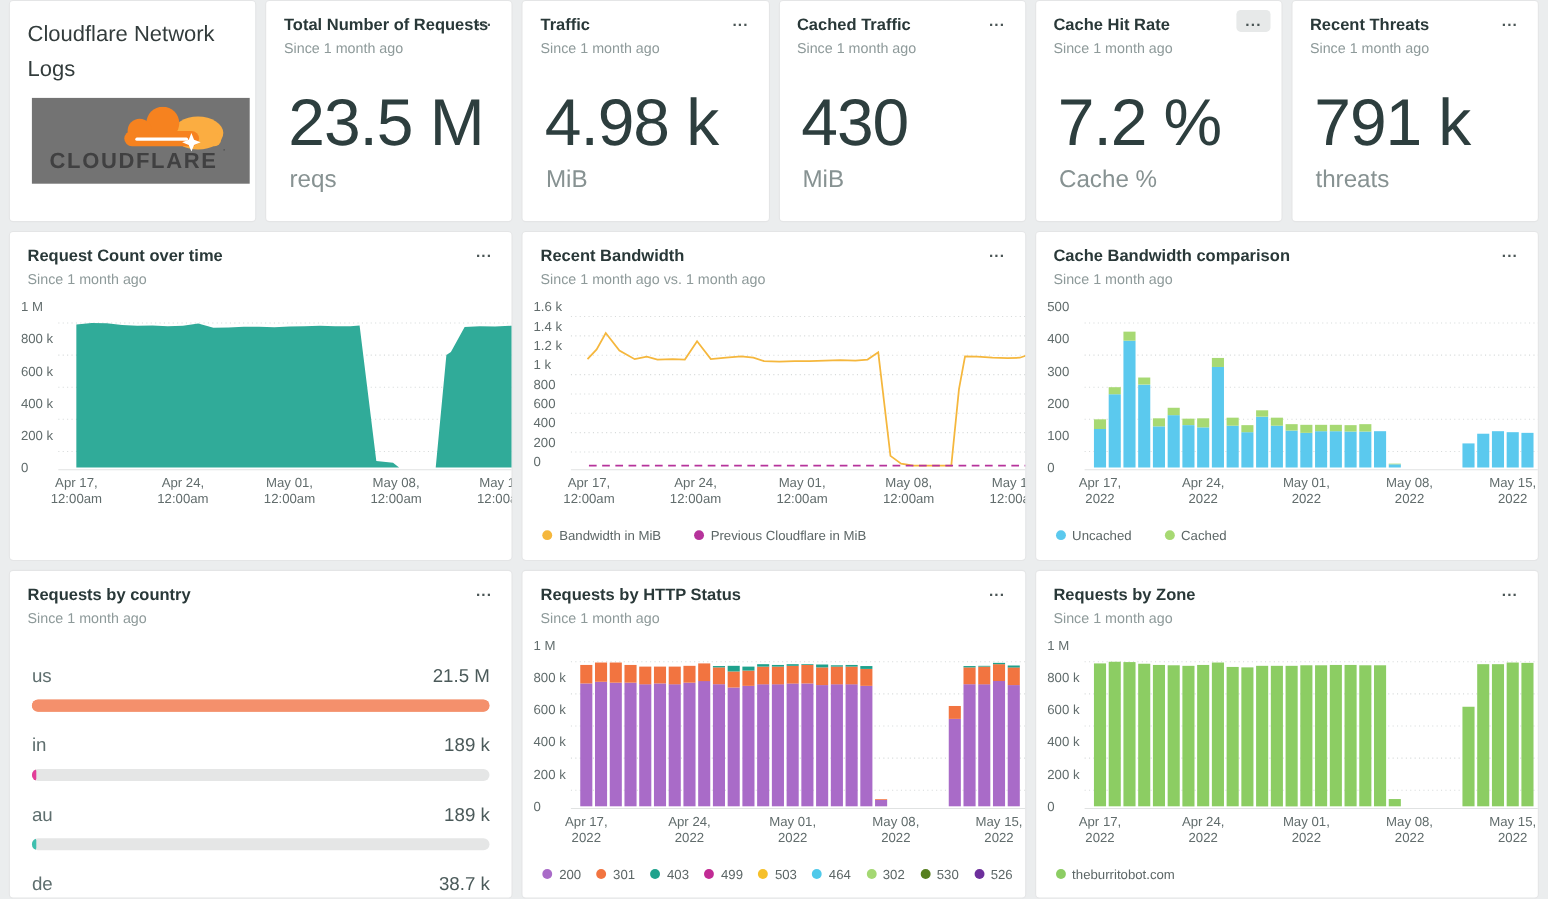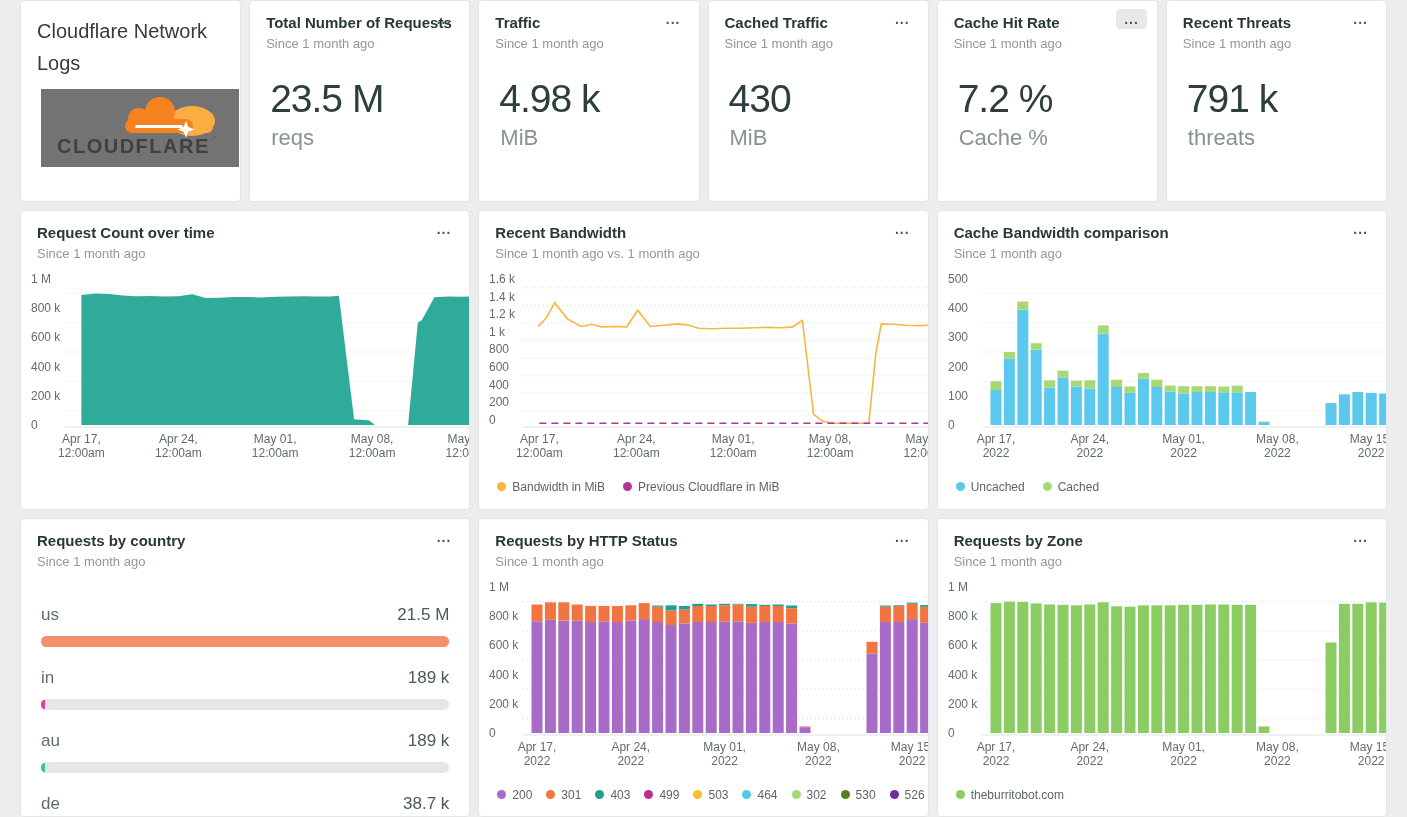--- a/index.html
+++ b/index.html
@@ -1,36 +1,36 @@
 <!DOCTYPE html>
 <html><head>
 <meta charset="utf-8">
 <style>
   * { margin:0; padding:0; box-sizing:border-box; }
   html,body { width:1407px; height:817px; background:#ebedee; font-family:"Liberation Sans", sans-serif; overflow:hidden; }
-  .board { padding:0 20px; }
+  .board { padding:0 8px; }
   .row { display:grid; gap:8px; }
   .row1 { grid-template-columns:repeat(6,1fr); height:202px; }
   .row2 { grid-template-columns:repeat(3,1fr); height:300px; margin-top:8px; }
   .row3 { grid-template-columns:repeat(3,1fr); height:299px; margin-top:8px; }
   .panel { background:#fff; border:1px solid #e4e5e6; border-radius:4px; position:relative; overflow:hidden; }
   .phead { padding:12px 16px 0 16px; }
   .ptitle { font-size:15px; font-weight:bold; color:#293838; line-height:1.3; }
   .psub { font-size:13px; color:#8e9a9a; margin-top:3px; }
   .pmenu { position:absolute; top:8px; right:10px; font-size:14px; font-weight:bold; color:#4a5555; letter-spacing:1px; padding:3px 8px; border-radius:4px; cursor:pointer; line-height:1; }
   .pmenu.hovered { background:#e7e9e9; }
   
-  .statval { font-size:39px; color:#2d3e3e; margin:26px 0 0 20px; letter-spacing:-1px; white-space:nowrap; }
+  .statval { font-size:60px; color:#2d3e3e; margin:26px 0 0 20px; letter-spacing:-1px; white-space:nowrap; }
   .statunit { font-size:22px; color:#879292; margin:4px 0 0 21px; }
   
   .brand-title { font-size:20px; color:#333c3c; line-height:1.6; padding:14px 16px 0 16px; font-weight:400; }
   .logo-box { margin:10px 0 0 20px; width:198px; height:78px; background:#737373; display:flex; align-items:center; justify-content:center; }
   
   .chart { width:458px; height:215px; margin-top:4px; }
-  .legend { display:flex; gap:18px; margin:0 0 0 18px; align-items:center; flex-wrap:nowrap; }
+  .legend { display:flex; gap:30px; margin:0 0 0 18px; align-items:center; flex-wrap:nowrap; }
   .legend.tight { gap:14px; }
   .legend-item { display:flex; align-items:center; gap:6px; font-size:12px; color:#5c6666; cursor:pointer; white-space:nowrap; }
   .ldot { width:9px; height:9px; border-radius:50%; flex:0 0 auto; }
   
   .country-rows { padding:10px 20px 0 20px; }
   .crow { margin-top:21px;text-align:center; }
   .crow:first-child { margin-top:26px; }
   .cline { display:flex; justify-content:space-between; align-items:baseline; }
   .clabel { font-size:17px; color:#5e6e6e; }
   .cvalue { font-size:17px; color:#4b5a5a; }

